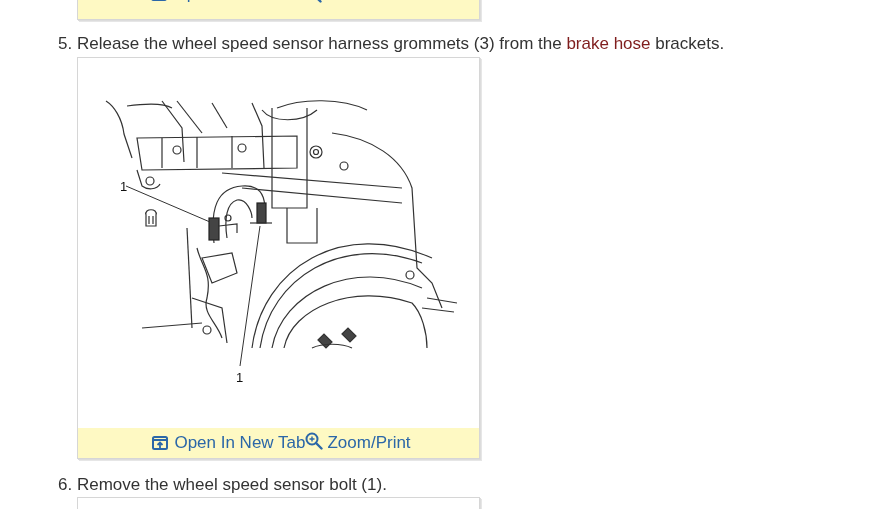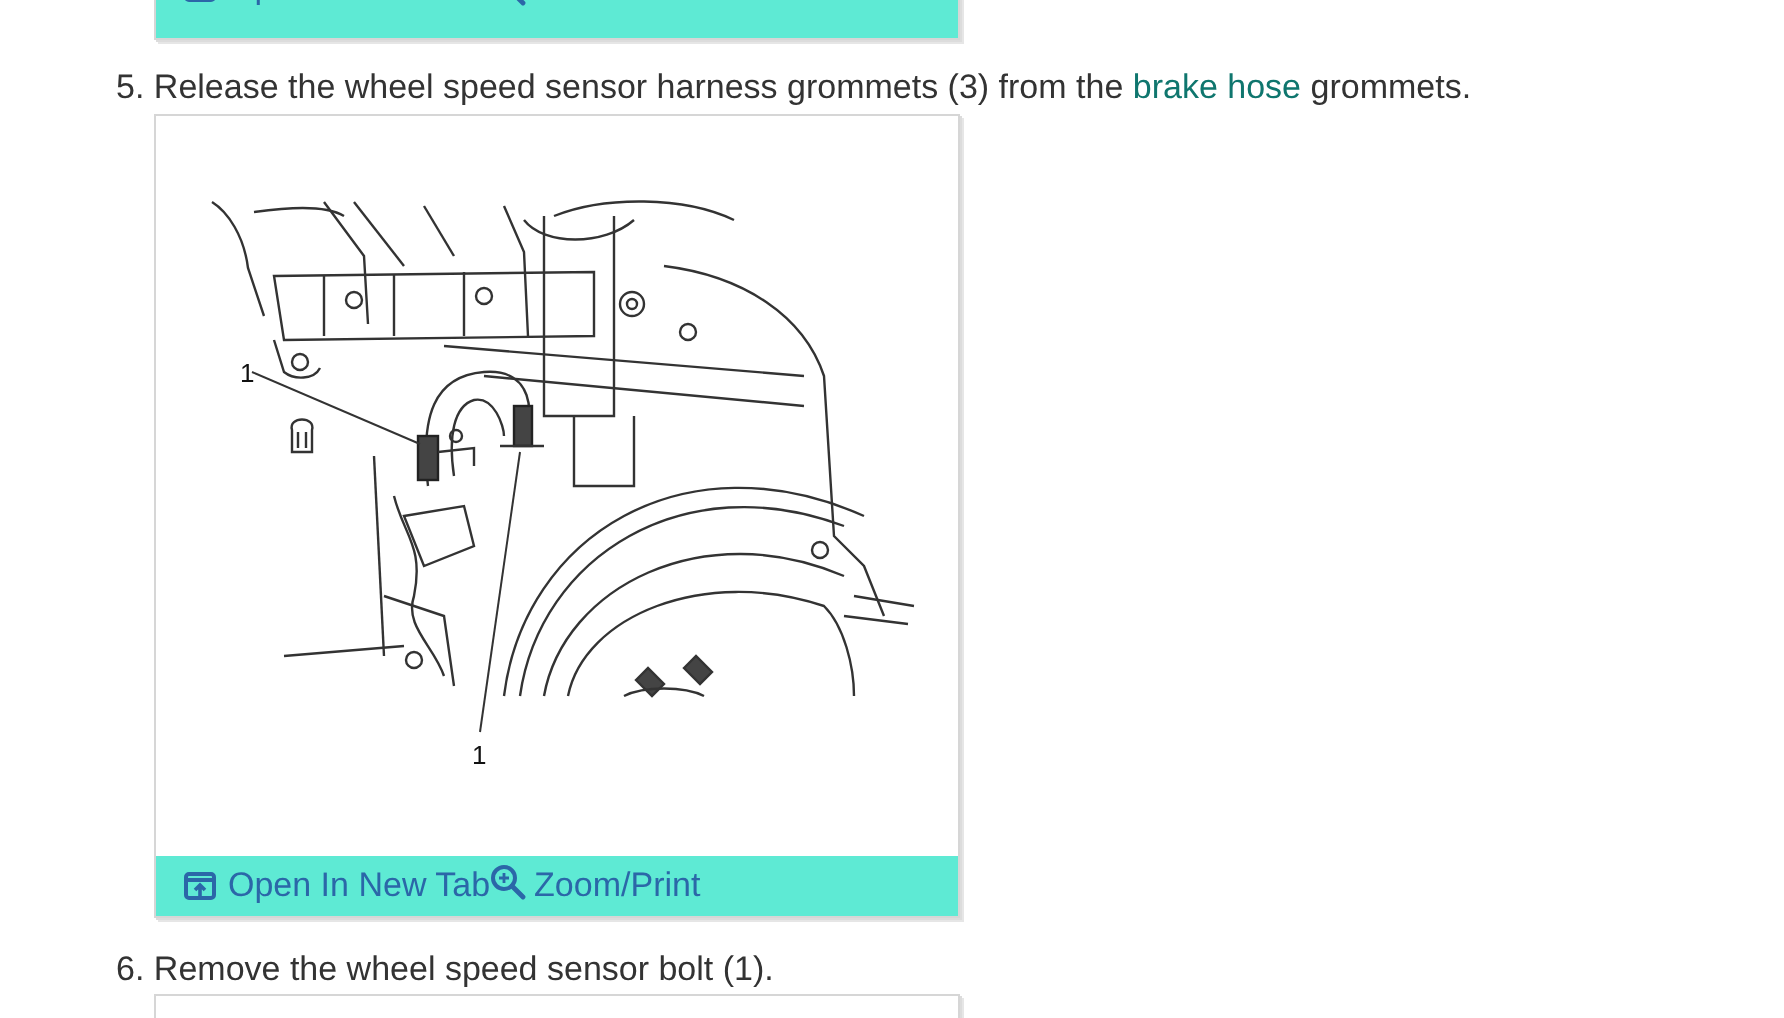--- a/index.html
+++ b/index.html
@@ -10,32 +10,32 @@
   }
   .figure {
     position: absolute; left: 77px; width: 403px;
     background: #ffffff;
     border: 1px solid #d6d6d6;
     box-shadow: 1px 1px 0 #dcdcdc, 2px 2px 0 #e6e6e6;
     box-sizing: border-box;
   }
   .fig-toolbar {
     position: absolute; left: 0; right: 0; bottom: 0; height: 30px;
-    background: #5eead4;
-    display: flex; align-items: center; justify-content: flex-start;
+    background: #fef9c3;
+    display: flex; align-items: center; justify-content: center;
     padding: 0 8px 0 14px;
     font-size: 17px; color: #2b67a8;
   }
   .fig-link { display: flex; align-items: center; gap: 6px; cursor: pointer; white-space: nowrap; }
   .fig-link svg { display: block; }
   .step {
     position: absolute; left: 58px;
     font-size: 17px; line-height: 22px; color: #333333; white-space: nowrap;
   }
-  .step .link { color: #0f766e; cursor: pointer; text-align: center; }
+  .step .link { color: #7f1d1d; cursor: pointer; text-align: center; }
   .illus { position: absolute; left: 24px; top: 40px; }
 </style>
 </head>
 <body>
 
 <div class="figure" style="top:-30px; height:50px;">
   <div class="fig-toolbar" style="height:32px; bottom:0;">
     <div class="fig-link" style="position:relative; top:-9px;">
       <svg width="16" height="14" viewBox="0 0 16 14">
         <rect x="1" y="1" width="14" height="12" rx="1.5" fill="none" stroke="#2b67a8" stroke-width="2"></rect>
@@ -52,21 +52,21 @@
       </svg>
       <span>Zoom/Print</span>
     </div>
   </div>
 </div>
 
 <div class="step" style="top:33px;">
   <span>5.</span>
   <span>Release the wheel speed sensor harness grommets (3) from the</span>
   <span class="link">brake hose</span>
-  <span>grommets.</span>
+  <span>brackets.</span>
 </div>
 
 <div class="figure" style="top:57px; height:402px;">
   <svg class="illus" width="360" height="300" viewBox="0 0 360 300" fill="none" stroke="#333" stroke-width="1.2">
 
     <path d="M4 3 C12 8, 20 20, 22 36 L30 60"></path>
     <path d="M25 8 C40 6, 60 4, 70 10"></path>
     <path d="M60 3 L80 30 L82 64"></path>
     <path d="M75 3 L100 35"></path>
     <path d="M110 5 L125 30"></path>

